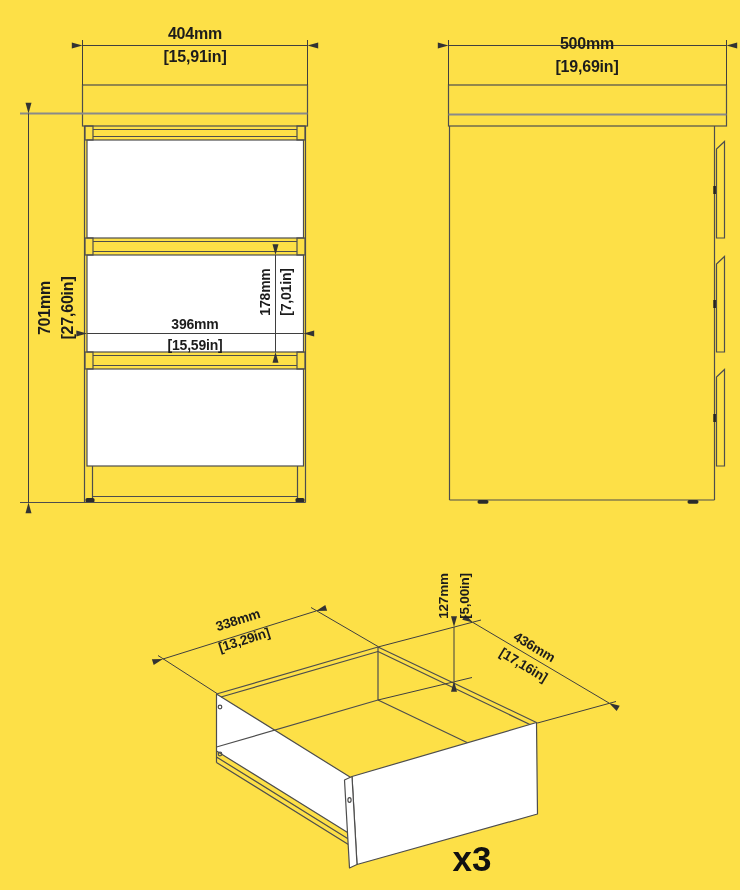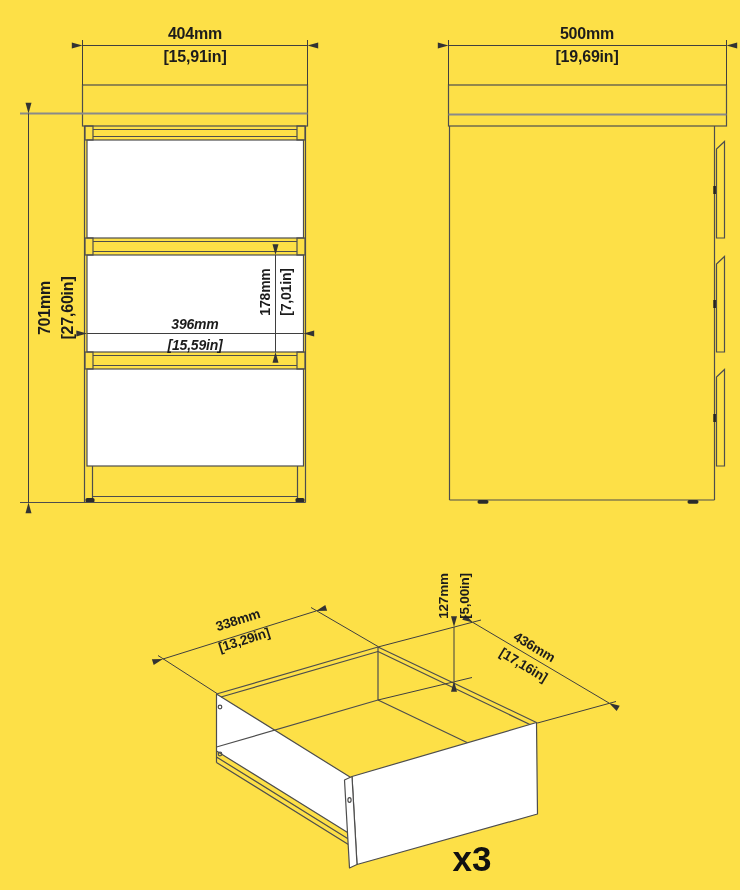--- a/index.html
+++ b/index.html
@@ -126,36 +126,36 @@
       <path d="M378 700 L472 677.5"></path>
       <line x1="454" y1="627" x2="454" y2="681" marker-start="url(#arr)" marker-end="url(#arr)"></line>
     </g>
   </svg>
 
   <div class="dim sz-lg" style="left:195px;top:45px;">
     <span class="mm">404mm</span>
     <span class="in">[15,91in]</span>
   </div>
 
-  <div class="dim sz-lg" style="left:587px;top:45px;text-align:center;">
+  <div class="dim sz-lg" style="left:587px;top:55px;text-align:center;">
     <span class="mm">500mm</span>
     <span class="in">[19,69in]</span>
   </div>
 
   <div class="dim sz-lg" style="left:56px;top:308px;--rot:-90deg;">
     <span class="mm">701mm</span>
     <span class="in">[27,60in]</span>
   </div>
 
   <div class="dim sz-md" style="left:274.5px;top:292px;--rot:-90deg;">
     <span class="mm">178mm</span>
     <span class="in">[7,01in]</span>
   </div>
 
-  <div class="dim sz-md" style="left:195px;top:333.5px;font-style:italic;">
+  <div class="dim sz-md" style="left:195px;top:333.5px;">
     <span class="mm">396mm</span>
     <span class="in">[15,59in]</span>
   </div>
 
   <div class="dim sz-sm" style="left:241px;top:630px;--rot:-17.5deg;">
     <span class="mm">338mm</span>
     <span class="in">[13,29in]</span>
   </div>
 
   <div class="dim sz-sm" style="left:454px;top:596px;--rot:-90deg;">

